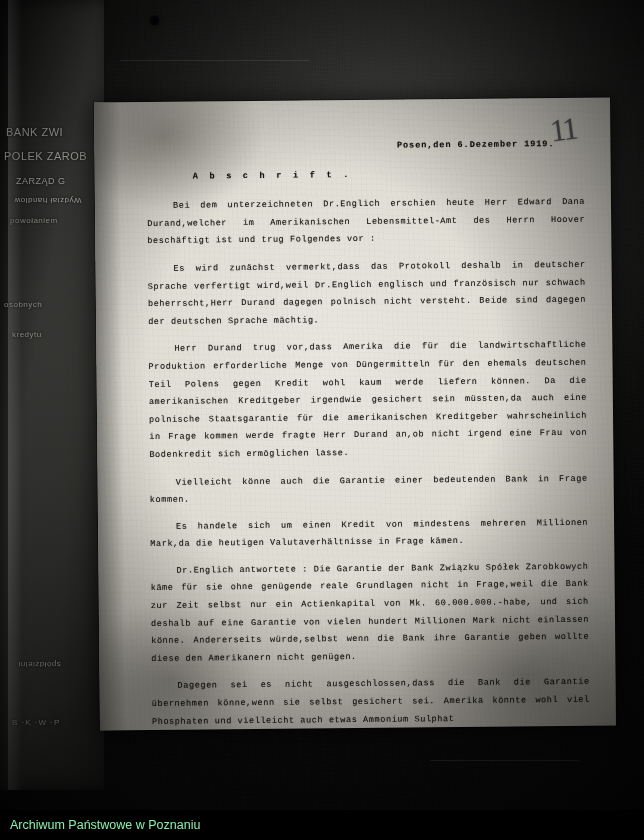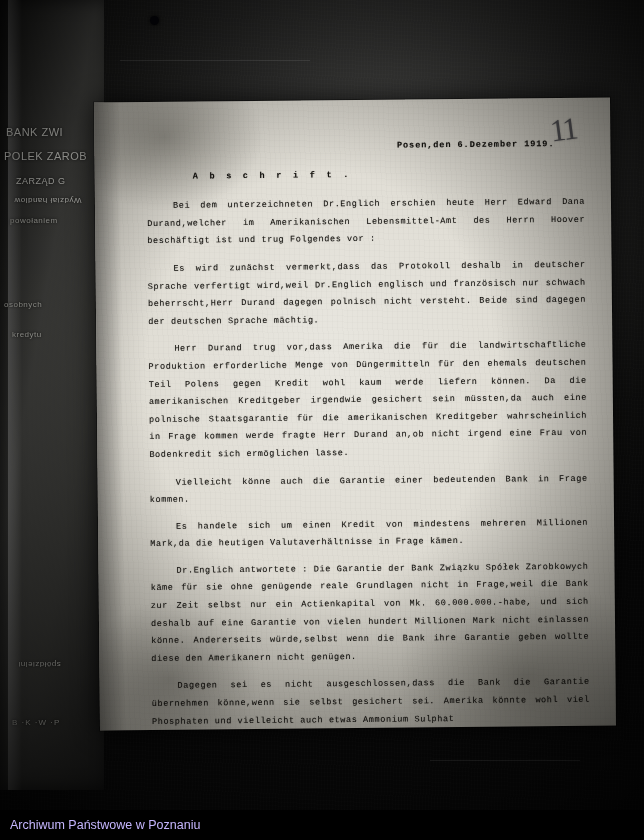--- a/index.html
+++ b/index.html
@@ -178,21 +178,21 @@
     position: absolute;
     left: 0;
     bottom: 0;
     width: 100%;
     height: 30px;
     background: #000;
     display: flex;
     align-items: center;
   }
   .caption-bar span {
-    color: #c4b5fd;
+    color: #86efac;
     font-size: 12.5px;
     padding-left: 10px;
     font-family: "Liberation Sans", sans-serif;
   }
 
   
   .plate-hole {
     position: absolute;
     width: 9px; height: 9px;
     border-radius: 50%;

